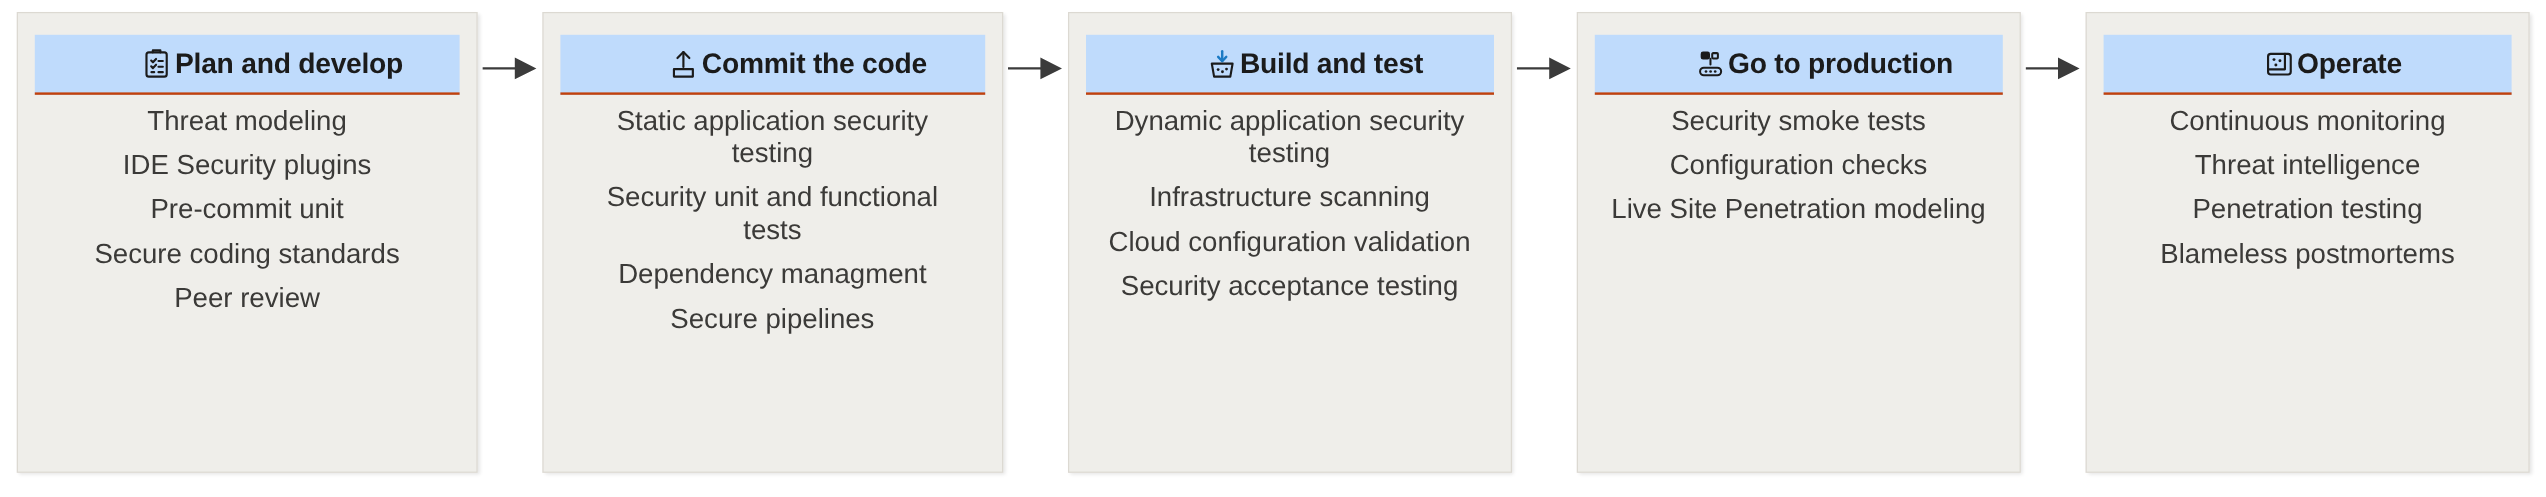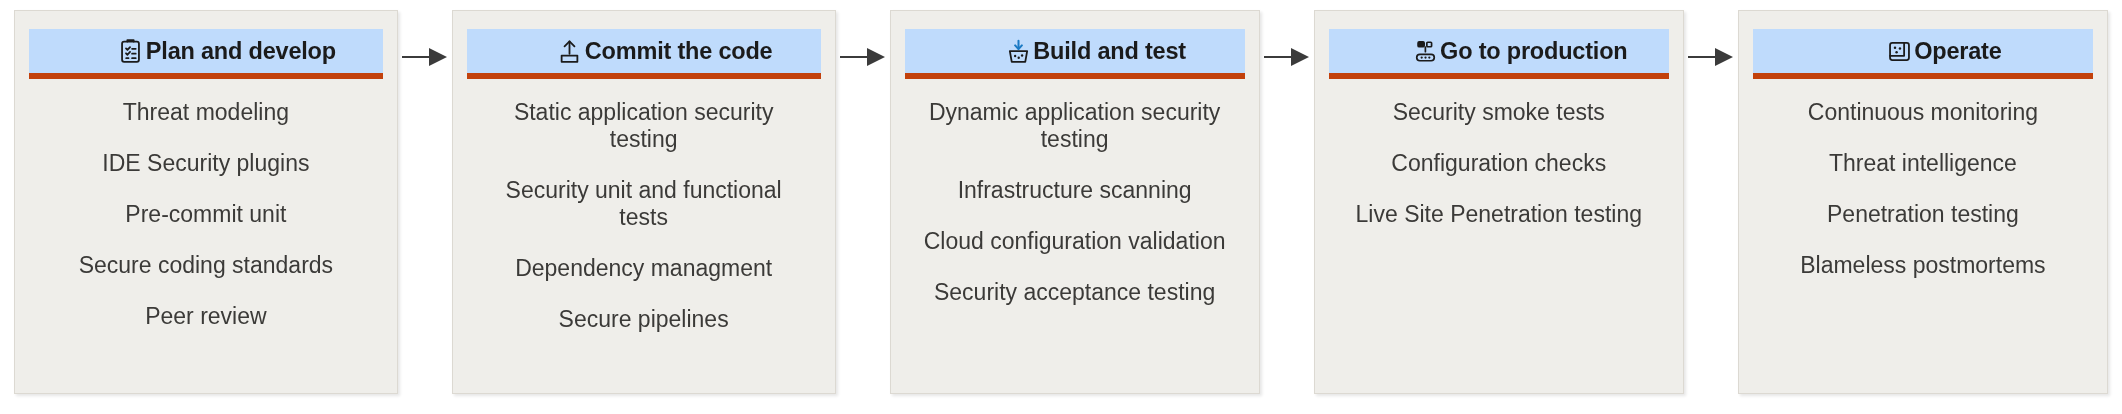--- a/index.html
+++ b/index.html
@@ -32,21 +32,21 @@
     padding: 18px 14px 10px 14px;
   }
   .stage-0 { width: 394px; }
   .stage-1 { width: 394px; }
   .stage-2 { width: 380px; }
   .stage-3 { width: 380px; }
   .stage-4 { width: 380px; }
 
   .stage-header {
     background: #bfdbfc;
-    border-bottom: 6px solid #c2410c;
+    border-bottom: 2px solid #c2410c;
     height: 50px;
     display: flex;
     align-items: center;
     justify-content: center;
     box-sizing: border-box;
     padding-left: 40px;
   }
   .stage-header .hdr-icon {
     display: flex;
     align-items: center;
@@ -57,25 +57,25 @@
   }
   .stage-header .hdr-label {
     font-size: 23.5px;
     font-weight: bold;
     color: #1b1b1b;
     letter-spacing: -0.2px;
     white-space: nowrap;
   }
 
   .stage-items {
-    margin-top: 20px;
+    margin-top: 8px;
     display: flex;
     flex-direction: column;
     align-items: center;
-    gap: 24px;
+    gap: 10px;
   }
   .stage-item {
     font-size: 23px;
     color: #3b3a38;
     text-align: center;
     line-height: 1.17;
     max-width: 330px;
   }
 
   .arrow {
@@ -196,21 +196,21 @@
           <circle cx="8.6" cy="17.4" r="1" fill="#1b1b1b" stroke="none"></circle>
           <circle cx="12" cy="17.4" r="1" fill="#1b1b1b" stroke="none"></circle>
           <circle cx="15.4" cy="17.4" r="1" fill="#1b1b1b" stroke="none"></circle>
         </svg>
       </span>
       <span class="hdr-label">Go to production</span>
     </div>
     <div class="stage-items">
       <div class="stage-item">Security smoke tests</div>
       <div class="stage-item">Configuration checks</div>
-      <div class="stage-item">Live Site Penetration testing</div>
+      <div class="stage-item">Live Site Penetration modeling</div>
     </div>
   </div>
 
   <div class="arrow">
     <span>
       <svg width="46" height="26" viewBox="0 0 46 26">
         <path d="M0 12 H27 V4 L45 13 L27 22 V14 H0 Z" fill="#3b3b3b"></path>
       </svg>
     </span>
   </div>

